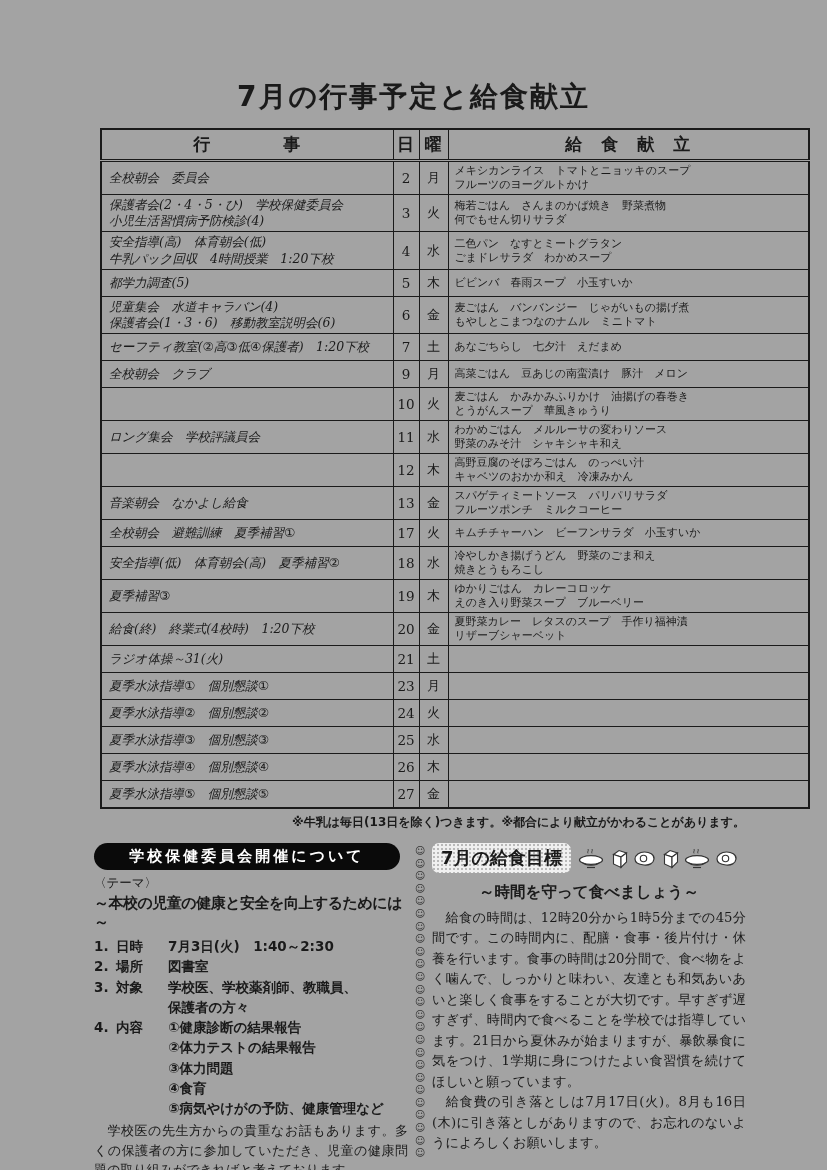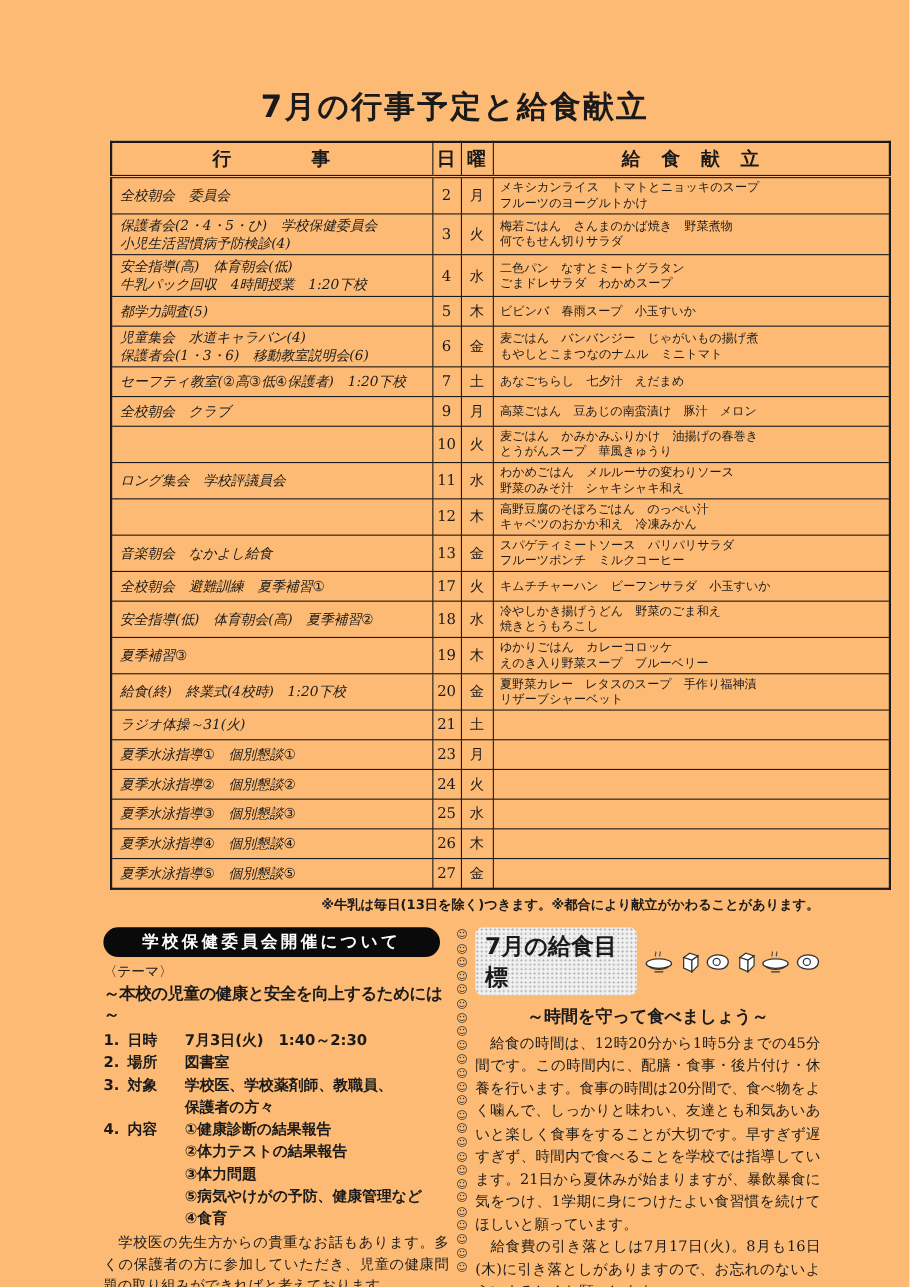--- a/index.html
+++ b/index.html
@@ -1,17 +1,17 @@
 <!DOCTYPE html>
 <html><head>
 <meta charset="utf-8">
 <style>
   html,body{margin:0;padding:0;background:#fff;}
   body{width:827px;height:1170px;font-family:"DejaVu Serif","DejaVu Sans",serif;color:#1a1a1a;}
-  .page{position:relative;width:827px;height:1170px;overflow:hidden;background:#fdba74;}
+  .page{position:relative;width:827px;height:1170px;overflow:hidden;background:#a3a3a3;}
 
   .title{margin:78px 0 0 0;text-align:center;font-family:"DejaVu Sans","Liberation Sans",sans-serif;
          font-size:28px;font-weight:bold;letter-spacing:2px;}
 
   table.schedule{border-collapse:collapse;margin:12px 0 0 100px;width:710px;border:2px solid #1a1a1a;table-layout:fixed;}
   table.schedule th{border:1px solid #1a1a1a;border-bottom:3px double #1a1a1a;
          font-size:17px;font-weight:bold;padding:3px 0;letter-spacing:1px;}
   table.schedule td{border:1px solid #1a1a1a;vertical-align:middle;}
   col.c-event{width:292px;} col.c-day{width:26px;} col.c-weekday{width:29px;}
   td.event{font-size:12.5px;line-height:1.3;padding:2px 7px;height:22px;font-style:italic;}
@@ -33,21 +33,21 @@
   .theme-label{font-family:"DejaVu Sans",sans-serif;font-size:12.5px;margin-top:5px;}
   .theme{font-family:Liberation Sans, sans-serif;font-size:15px;font-weight:bold;margin-top:2px;letter-spacing:-0.5px;}
   .hc-items{margin-top:4px;font-family:"DejaVu Sans","Liberation Sans",sans-serif;font-size:13.5px;font-weight:bold;}
   .hc-item{display:flex;line-height:1.5;}
   .hc-no{width:22px;}
   .hc-label{width:52px;}
   .hc-values{flex:1;}
   .hc-note{margin-top:3px;font-size:13px;line-height:1.5;text-align:justify;}
 
   .lg-header{display:flex;align-items:center;gap:7px;}
-  .lg-title{font-family:"DejaVu Sans","Liberation Sans",sans-serif;font-size:21px;font-weight:bold;
+  .lg-title{font-family:"DejaVu Sans","Liberation Sans",sans-serif;font-size:18px;font-weight:bold;
             padding:3px 9px;border-radius:7px;background-color:#f0f0f0;
             background-image:radial-gradient(#b9b9b9 0.8px,transparent 0.9px);background-size:4px 4px;}
   .lg-icons{display:flex;align-items:center;gap:4px;}
   .lg-icons svg{display:block;}
   .lg-subtitle{text-align:center;font-family:"DejaVu Sans",sans-serif;font-size:15.5px;font-weight:bold;
                margin:9px 0 5px 0;}
   .lg-paragraphs p{margin:0;font-size:13.2px;line-height:1.55;text-align:justify;}
 </style>
 </head>
 <body>
@@ -314,22 +314,22 @@
               <div>保護者の方々</div>
             </div>
           </div>
           <div class="hc-item">
             <span class="hc-no">4.</span>
             <span class="hc-label">内容</span>
             <div class="hc-values">
               <div>①健康診断の結果報告</div>
               <div>②体力テストの結果報告</div>
               <div>③体力問題</div>
+              <div>④食育</div>
               <div>⑤病気やけがの予防、健康管理など</div>
-              <div>④食育</div>
             </div>
           </div>
         </div>
       <div class="hc-note">　学校医の先生方からの貴重なお話もあります。多くの保護者の方に参加していただき、児童の健康問題の取り組みができればと考えております。</div>
     </div>
 
     <div class="divider" id="smiley-divider">
         <span>☺</span>
         <span>☺</span>
         <span>☺</span>

